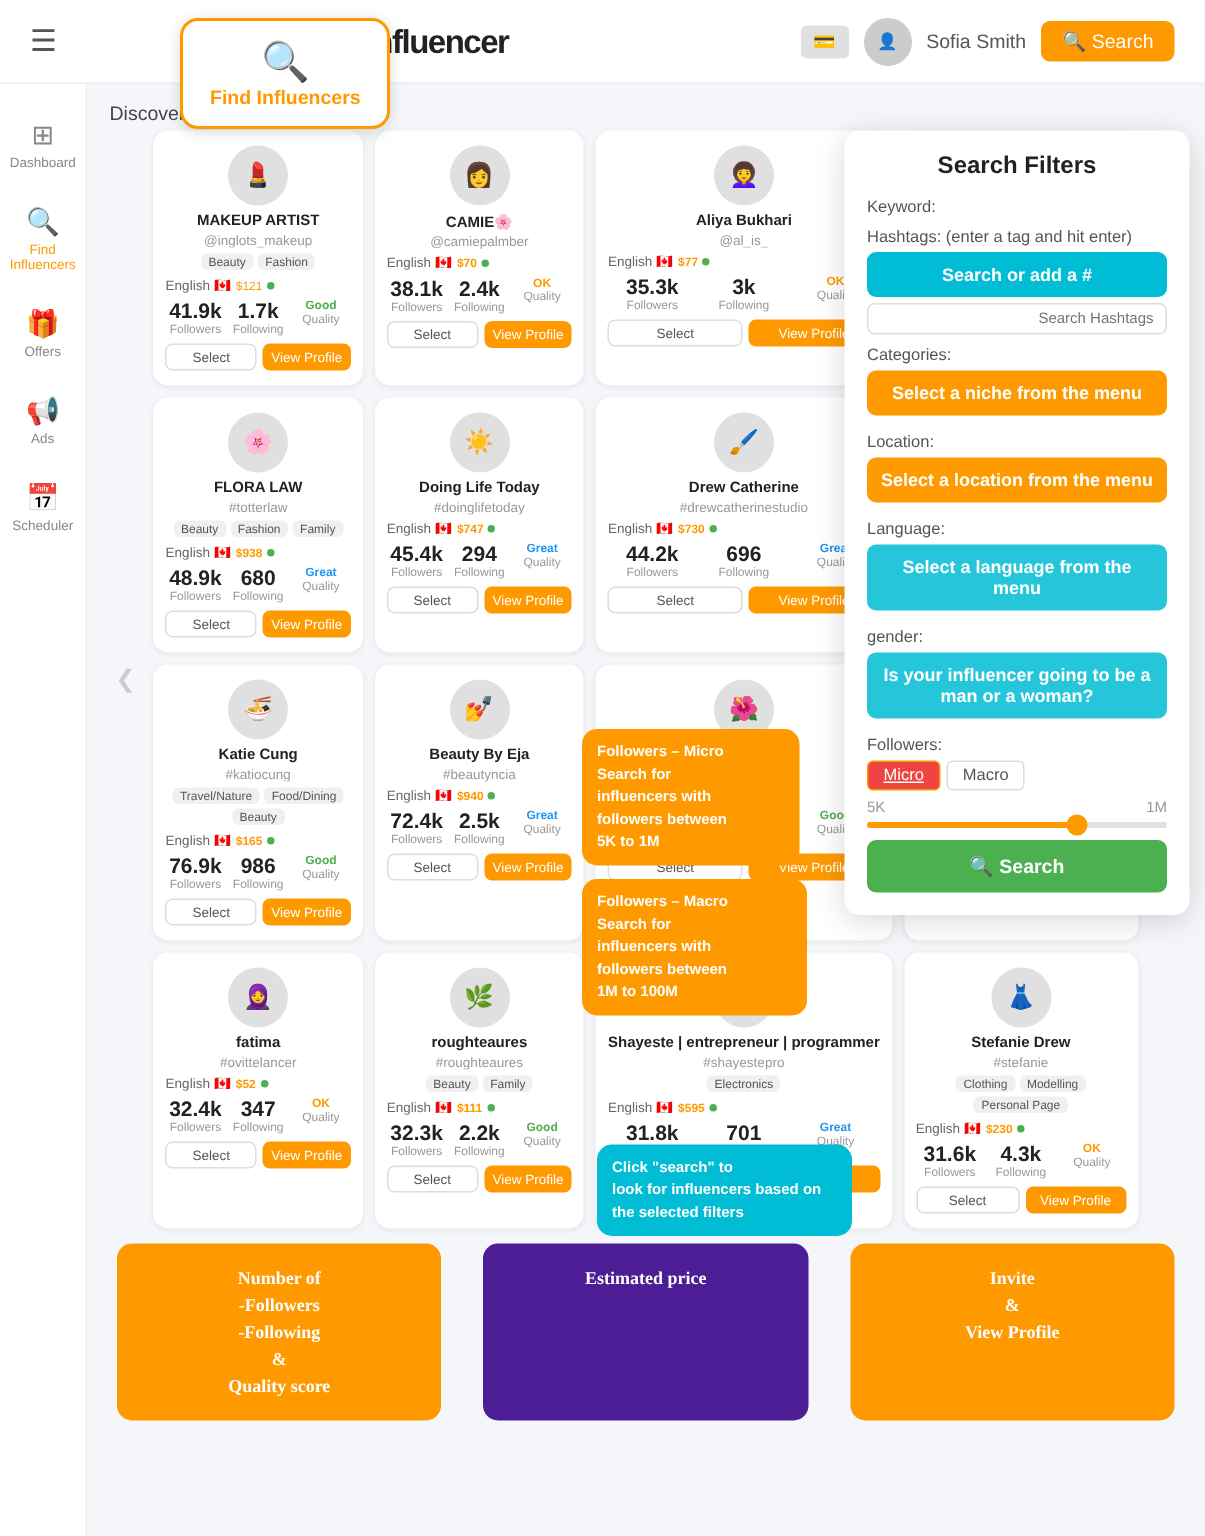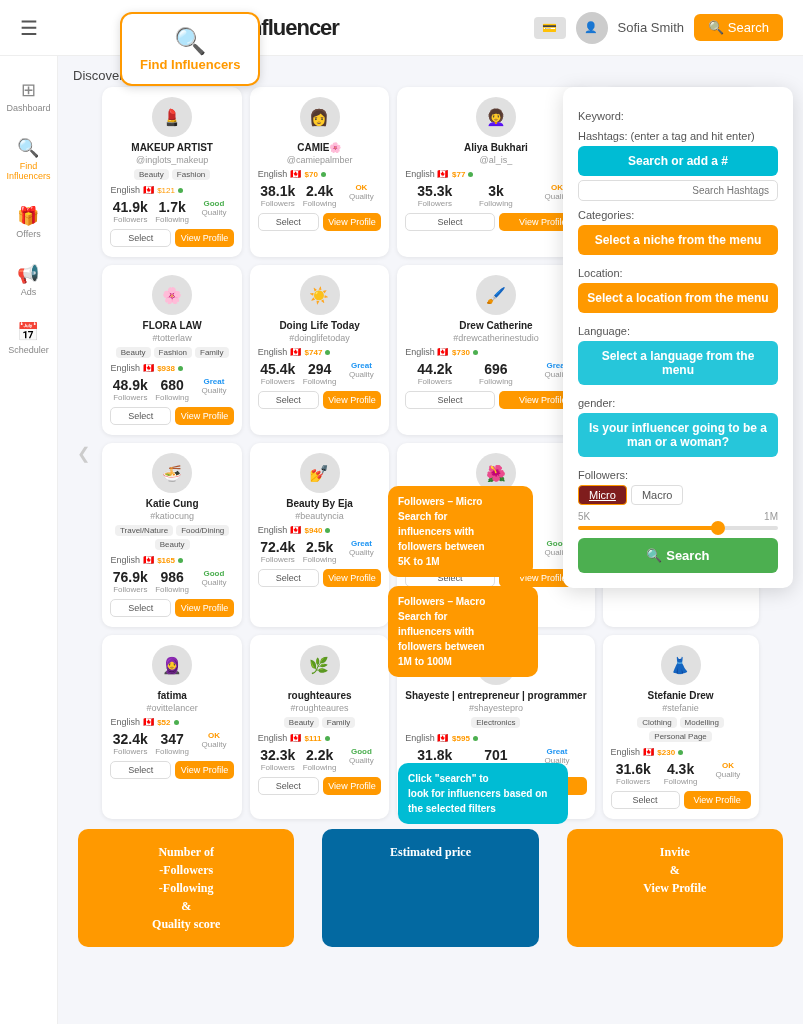--- a/index.html
+++ b/index.html
@@ -234,21 +234,21 @@
       border-radius: 6px;
       padding: 8px;
       width: 100%;
       font-size: 12px;
       cursor: pointer;
       font-weight: 600;
       margin-bottom: 4px;
     }
     .followers-toggle { display: flex; gap: 4px; margin-bottom: 6px; }
     .toggle-btn { border: 1px solid #ddd; border-radius: 4px; padding: 3px 10px; font-size: 11px; cursor: pointer; background: white; color: #555; }
-    .toggle-btn.active { background: #7f1d1d; color: white; border-color: #f90; text-decoration: underline; }
+    .toggle-btn.active { background: #ef4444; color: white; border-color: #f90; text-decoration: underline; }
     .followers-range { display: flex; justify-content: space-between; font-size: 10px; color: #999; margin-bottom: 4px; }
     .range-slider { width: 100%; height: 4px; background: #e0e0e0; border-radius: 2px; position: relative; margin-bottom: 8px; }
     .range-fill { position: absolute; left: 0; right: 30%; top: 0; height: 100%; background: #f90; border-radius: 2px; }
     .range-dot { position: absolute; right: 30%; top: -5px; width: 14px; height: 14px; background: #f90; border-radius: 50%; transform: translateX(50%); }
     .search-main-btn {
       background: #4caf50;
       color: white;
       border: none;
       border-radius: 6px;
       padding: 10px;
@@ -304,21 +304,21 @@
       background: #f90;
       color: white;
       border-radius: 10px;
       padding: 14px 12px;
       text-align: center;
       font-size: 12px;
       font-weight: 700;
       line-height: 1.5;
       flex: 1;
     }
-    .annotation-card.cyan { background: #0369a1; }
+    .annotation-card.cyan { background: #4c1d95; }
   </style>
 </head>
 <body>
 
 <div class="find-influencers-card">
   <div class="icon">🔍</div>
   <div class="label">Find Influencers</div>
 </div>
 
 <div class="header">
@@ -870,20 +870,21 @@
         <button class="btn-select">Select</button>
         <button class="btn-view">View Profile</button>
       </div>
     </div>
           </div>
       </div>
 
       <div class="grid-arrow" style="color:#ccc; font-size:16px;">❯</div>
 
       <div class="filters-panel" style="top:0; right:-5px; width:230px;">
+        <div class="filters-title">Search Filters</div>
 
         <div class="filter-label">Keyword:</div>
 
         <div class="filter-label">Hashtags: (enter a tag and hit enter)</div>
         <button class="filter-btn-cyan">Search or add a #</button>
         <div style="text-align:right; margin-bottom:4px;">
           <input class="filter-hashtag-search" type="text" style="width: 100%; border: 1px solid rgb(221, 221, 221); border-radius: 5px; padding: 4px 8px; font-size: 10px; color: rgb(153, 153, 153);" placeholder="Search Hashtags">
         </div>
 
         <div class="filter-label">Categories:</div>

